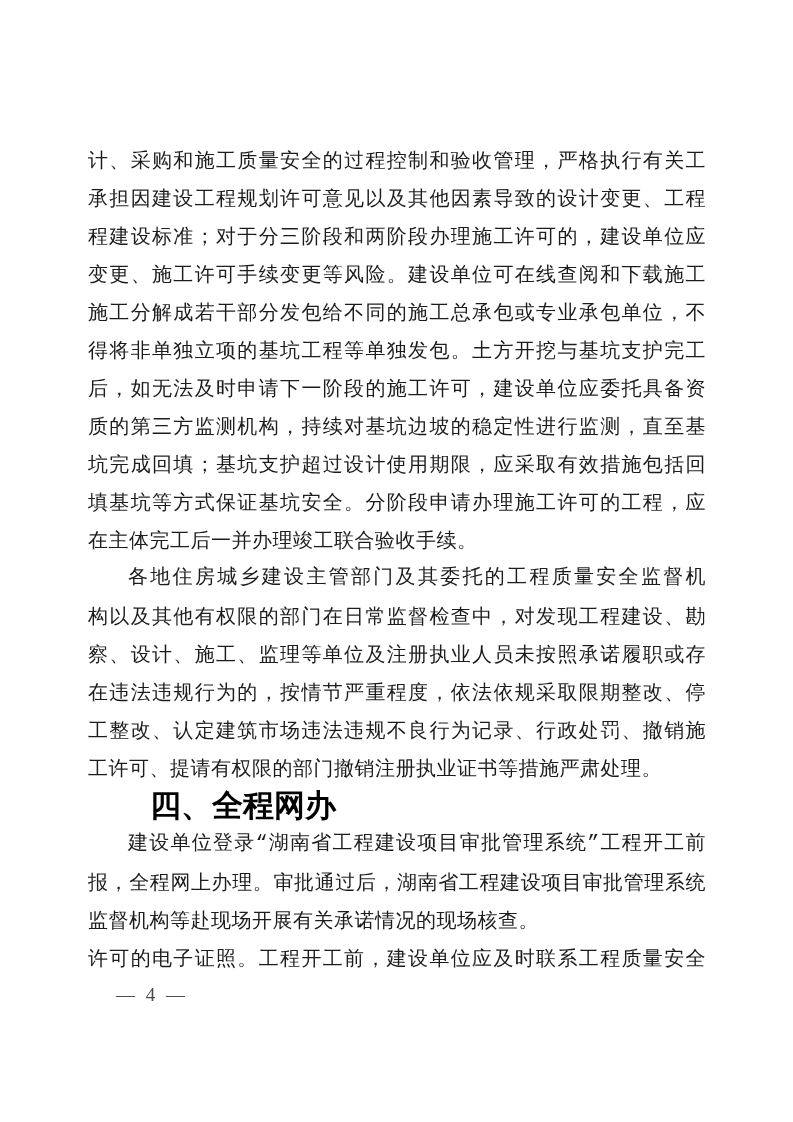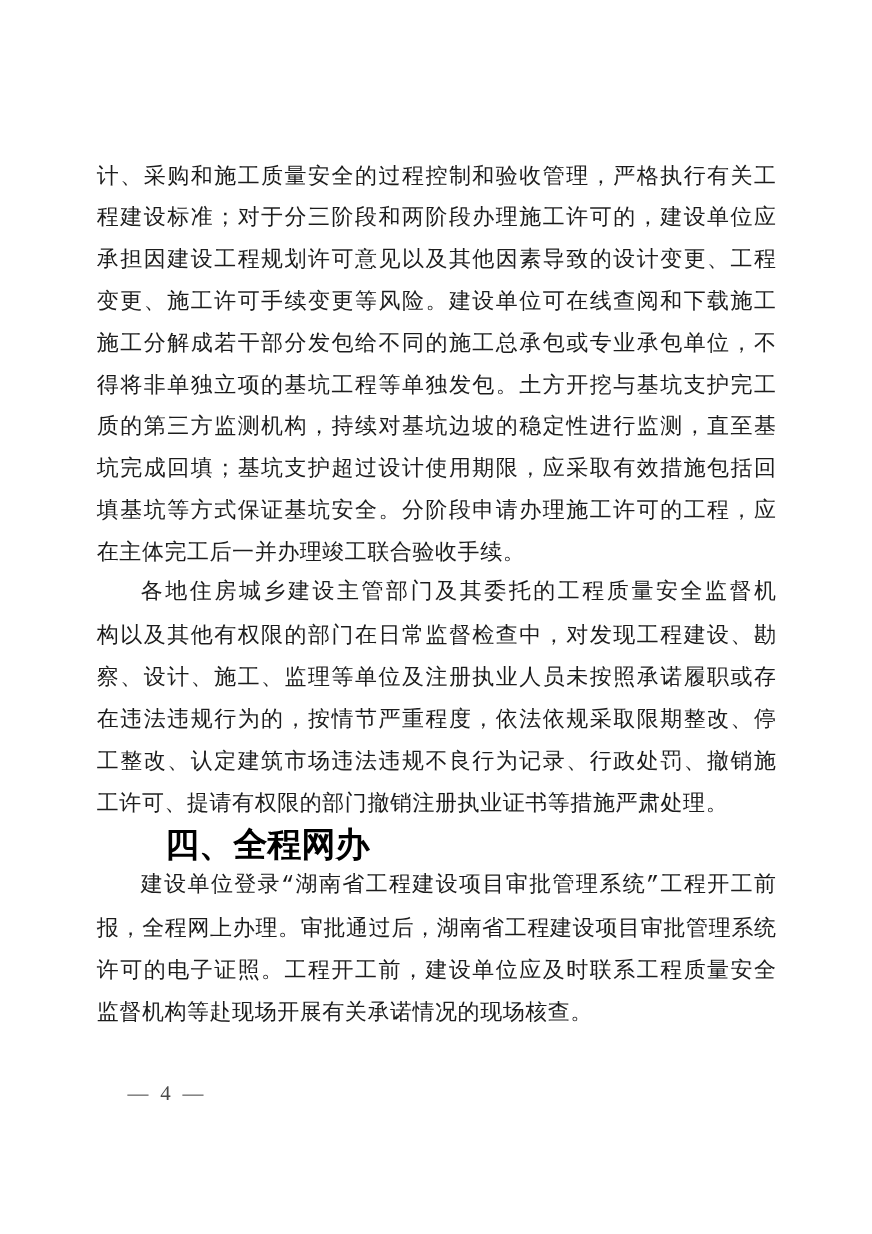--- a/index.html
+++ b/index.html
@@ -67,46 +67,47 @@
 </style>
 </head>
 <body>
 
 <div class="page">
 
   <div class="text-block">
 
     <div>
       <div class="line fill">计、采购和施工质量安全的过程控制和验收管理，严格执行有关工</div>
+      <div class="line fill">承担因建设工程规划许可意见以及其他因素导致的设计变更、工程</div>
       <div class="line fill">程建设标准；对于分三阶段和两阶段办理施工许可的，建设单位应</div>
-      <div class="line fill">承担因建设工程规划许可意见以及其他因素导致的设计变更、工程</div>
       <div class="line fill">变更、施工许可手续变更等风险。建设单位可在线查阅和下载施工</div>
       <div class="line fill">施工分解成若干部分发包给不同的施工总承包或专业承包单位，不</div>
       <div class="line fill">得将非单独立项的基坑工程等单独发包。土方开挖与基坑支护完工</div>
+      <div class="line fill">后，如无法及时申请下一阶段的施工许可，建设单位应委托具备资</div>
       <div class="line fill">质的第三方监测机构，持续对基坑边坡的稳定性进行监测，直至基</div>
       <div class="line fill">坑完成回填；基坑支护超过设计使用期限，应采取有效措施包括回</div>
       <div class="line fill">填基坑等方式保证基坑安全。分阶段申请办理施工许可的工程，应</div>
       <div class="line last">在主体完工后一并办理竣工联合验收手续。</div>
     </div>
 
     <div>
       <div class="line fill indent">各地住房城乡建设主管部门及其委托的工程质量安全监督机</div>
       <div class="line fill">构以及其他有权限的部门在日常监督检查中，对发现工程建设、勘</div>
       <div class="line fill">察、设计、施工、监理等单位及注册执业人员未按照承诺履职或存</div>
       <div class="line fill">在违法违规行为的，按情节严重程度，依法依规采取限期整改、停</div>
       <div class="line fill">工整改、认定建筑市场违法违规不良行为记录、行政处罚、撤销施</div>
       <div class="line last">工许可、提请有权限的部门撤销注册执业证书等措施严肃处理。</div>
     </div>
 
     <div class="heading">四、全程网办</div>
 
     <div>
       <div class="line fill indent">建设单位登录“湖南省工程建设项目审批管理系统”工程开工前</div>
       <div class="line fill">报，全程网上办理。审批通过后，湖南省工程建设项目审批管理系统</div>
+      <div class="line last">监督机构等赴现场开展有关承诺情况的现场核查。</div>
       <div class="line fill">许可的电子证照。工程开工前，建设单位应及时联系工程质量安全</div>
-      <div class="line last">监督机构等赴现场开展有关承诺情况的现场核查。</div>
     </div>
 
   </div>
 
   <div class="footer">— 4 —</div>
 
 </div>
 
 </body></html>

